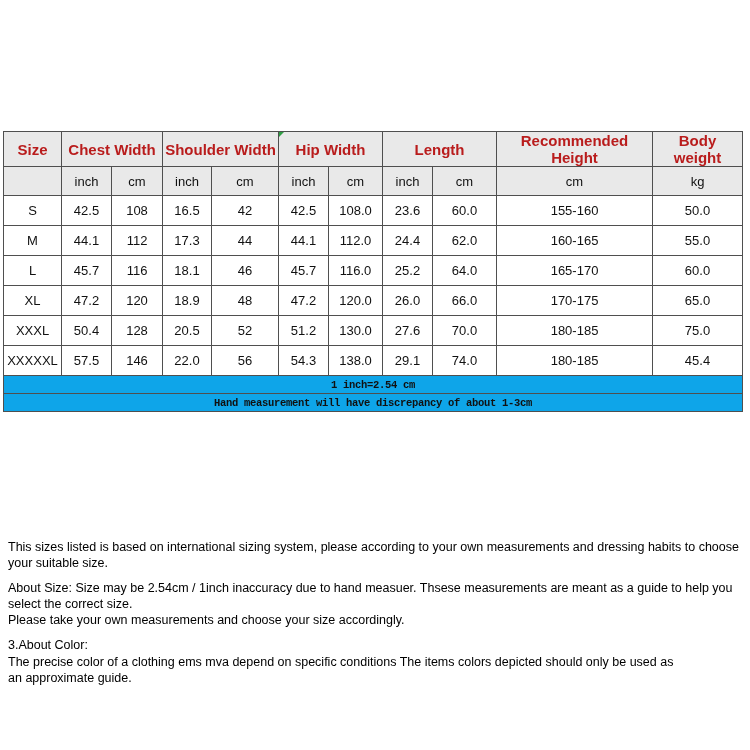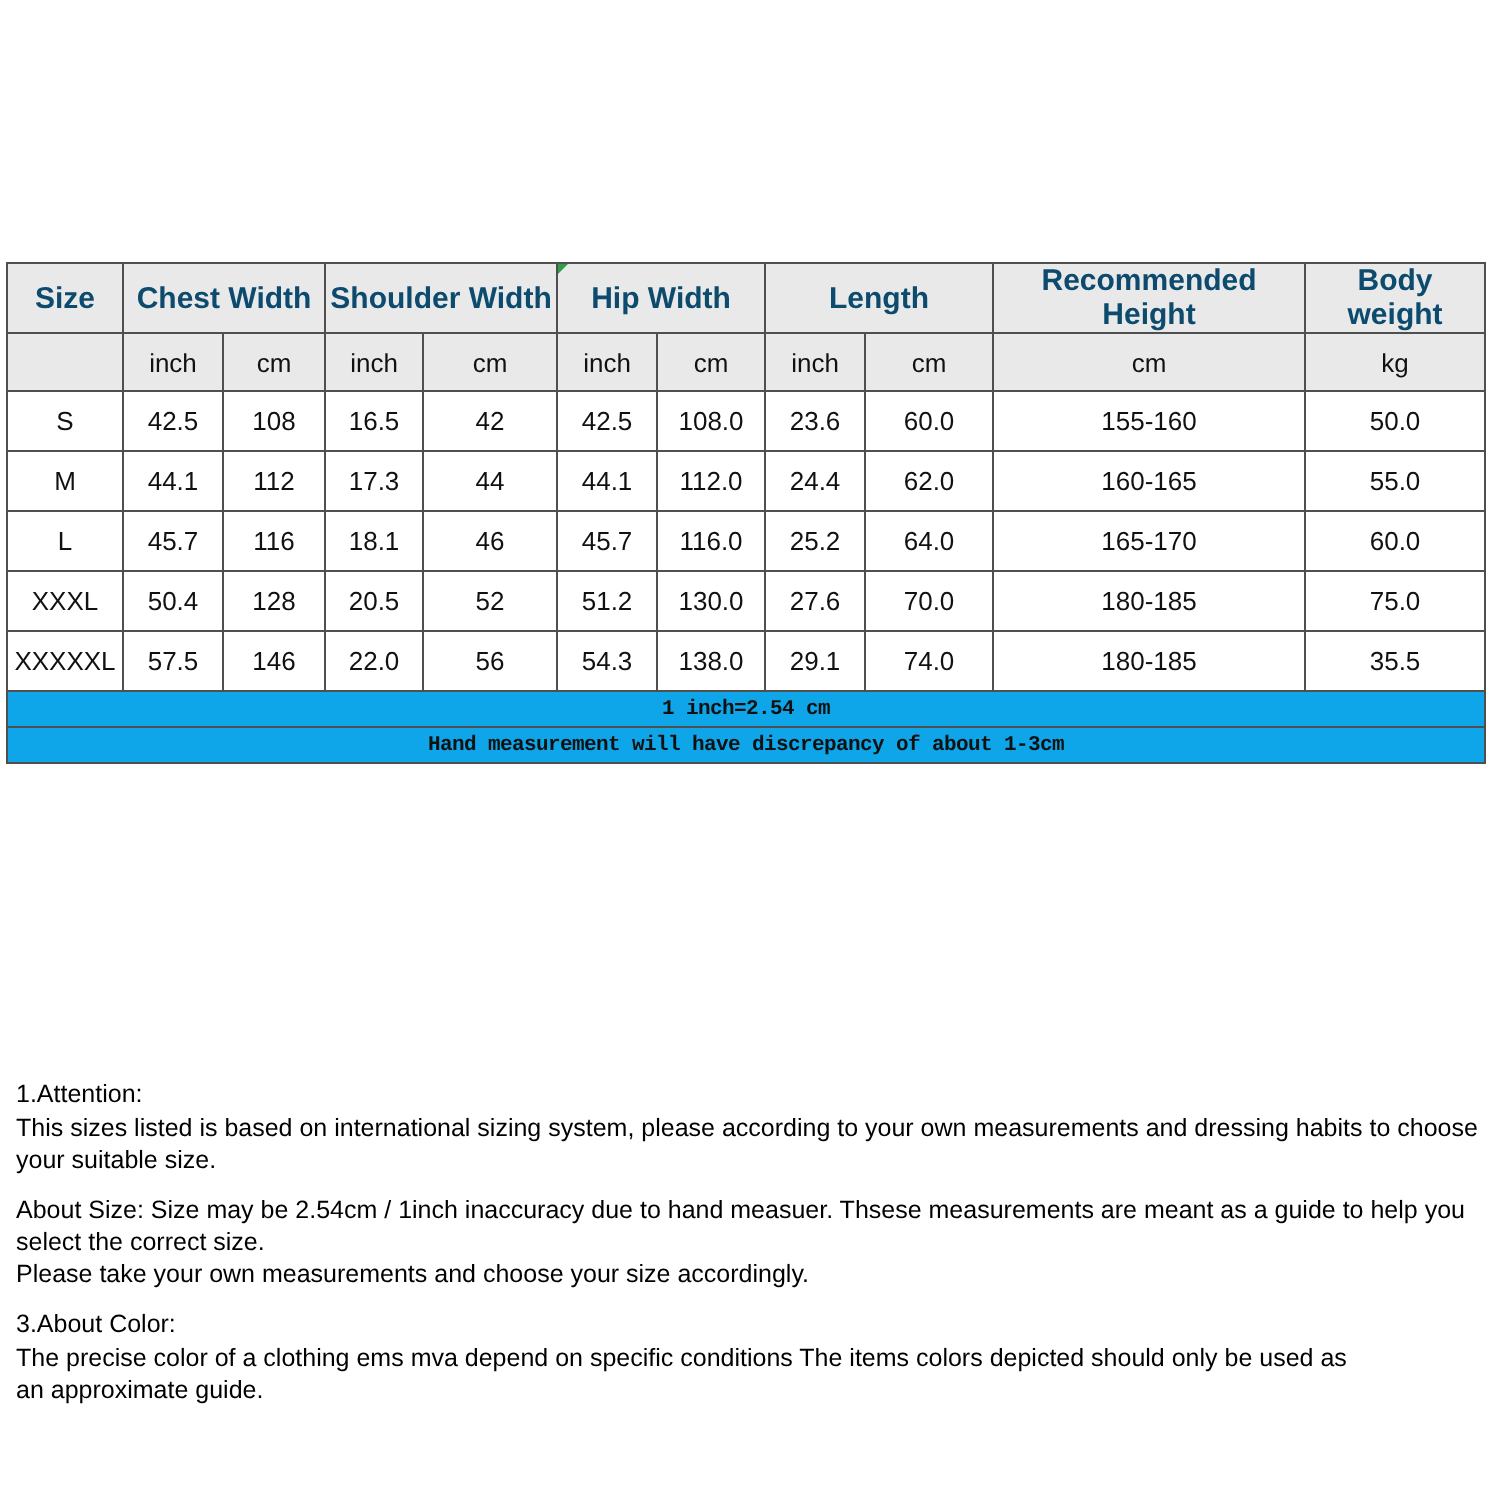--- a/index.html
+++ b/index.html
@@ -32,21 +32,21 @@
     vertical-align:middle;
     padding:0;
     overflow:hidden;
   }
   tr.head-row th{
     position:relative;
     height:31px;
     background:var(--header-bg);
     font-size:15px;
     font-weight:bold;
-    color:#0c4a6e;
+    color:#b91c1c;
   }
   tr.units-row th{
     height:29px;
     background:var(--header-bg);
     font-size:13px;
     font-weight:normal;
     text-align:center;
   }
   tbody td{
     height:30px;
@@ -158,20 +158,33 @@
           <td>18.1</td>
           <td>46</td>
           <td>45.7</td>
           <td>116.0</td>
           <td>25.2</td>
           <td>64.0</td>
           <td>165-170</td>
           <td>60.0</td>
         </tr>
         <tr>
+          <td>XL</td>
+          <td>47.2</td>
+          <td>120</td>
+          <td>18.9</td>
+          <td>48</td>
+          <td>47.2</td>
+          <td>120.0</td>
+          <td>26.0</td>
+          <td>66.0</td>
+          <td>170-175</td>
+          <td>65.0</td>
+        </tr>
+        <tr>
           <td>XXXL</td>
           <td>50.4</td>
           <td>128</td>
           <td>20.5</td>
           <td>52</td>
           <td>51.2</td>
           <td>130.0</td>
           <td>27.6</td>
           <td>70.0</td>
           <td>180-185</td>
@@ -181,36 +194,35 @@
           <td>XXXXXL</td>
           <td>57.5</td>
           <td>146</td>
           <td>22.0</td>
           <td>56</td>
           <td>54.3</td>
           <td>138.0</td>
           <td>29.1</td>
           <td>74.0</td>
           <td>180-185</td>
-          <td>35.5</td>
+          <td>45.4</td>
         </tr>
       </tbody>
     <tfoot>
         <tr>
           <td colspan="11" class="note-cell">1 inch=2.54 cm</td>
         </tr>
         <tr>
           <td colspan="11" class="note-cell">Hand measurement will have discrepancy of about 1-3cm</td>
         </tr>
       </tfoot>
   </table>
 
   <div class="notes">
     <div class="note-block">
-      <div class="note-head">1.Attention:</div>
       <div class="note-body">This sizes listed is based on international sizing system, please according to your own measurements and dressing habits to choose your suitable size.</div>
     </div>
     <div class="note-block">
       <div class="note-body">About Size: Size may be 2.54cm / 1inch inaccuracy due to hand measuer. Thsese measurements are meant as a guide to help you select the correct size.
 Please take your own measurements and choose your size accordingly.</div>
     </div>
     <div class="note-block">
       <div class="note-head">3.About Color:</div>
       <div class="note-body">The precise color of a clothing ems mva depend on specific conditions The items colors depicted should only be used as
 an approximate guide.</div>

